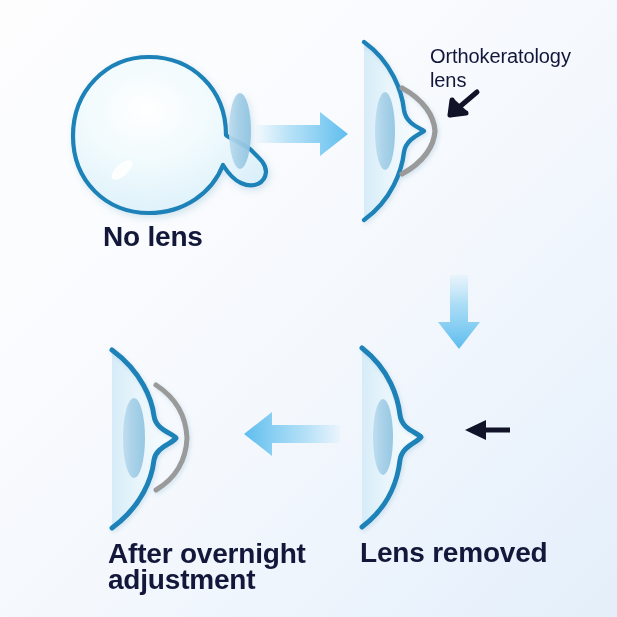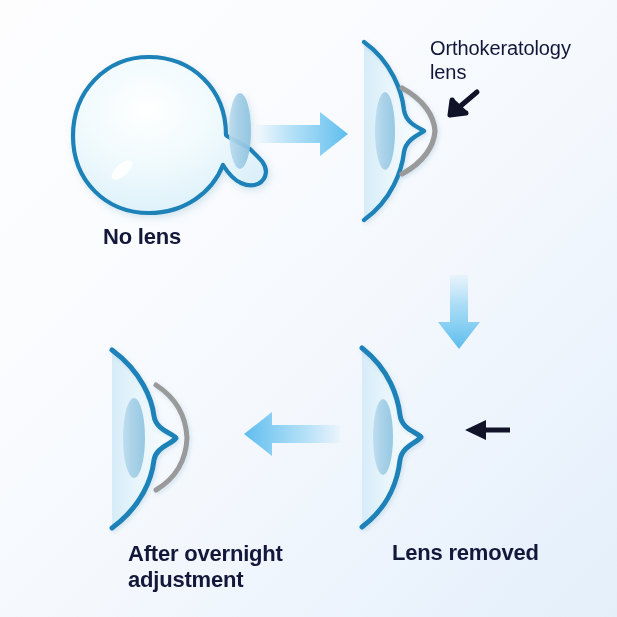--- a/index.html
+++ b/index.html
@@ -16,21 +16,21 @@
     position: relative;
     width: 617px;
     height: 617px;
     background: linear-gradient(135deg, #fdfdfe 0%, #fbfcfe 25%, #f4f8fd 55%, #e9f2fc 85%, #e4eff9 100%);
     overflow: hidden;
   }
   .label {
     position: absolute;
     font-family: "Liberation Sans", sans-serif;
     font-weight: bold;
-    font-size: 22px;
+    font-size: 28px;
     line-height: 26px;
     color: #13173a;
     white-space: pre-line;
     letter-spacing: -0.2px;
   }
   .annot {
     position: absolute;
     font-family: "Liberation Sans", sans-serif;
     font-weight: normal;
     font-size: 20px;
@@ -192,22 +192,22 @@
 
       <path d="M 156 385
                C 176 398 186 416 187 438
                C 186 460 176 478 156 490" fill="none" stroke="#9a9a9a" stroke-width="5" stroke-linecap="round" stroke-linejoin="round" filter="url(#tinyShadow)"></path>
     </g>
   </svg>
 
   <div class="label" style="left:103px; top:224px;">No lens</div>
 
 
-  <div class="label" style="left:360px; top:540px;margin-left:32px;">Lens removed</div>
-
-  <div class="label" style="left:108px; top:541px;margin-left:20px;">After overnight
+  <div class="label" style="left:360px; top:540px;">Lens removed</div>
+
+  <div class="label" style="left:108px; top:541px;">After overnight
 adjustment</div>
 
-  <div class="annot" style="left:430px; top:36px;">Orthokeratology
+  <div class="annot" style="left:430px; top:44px;">Orthokeratology
 lens</div>
 
 
 </div>
 
 </body></html>

